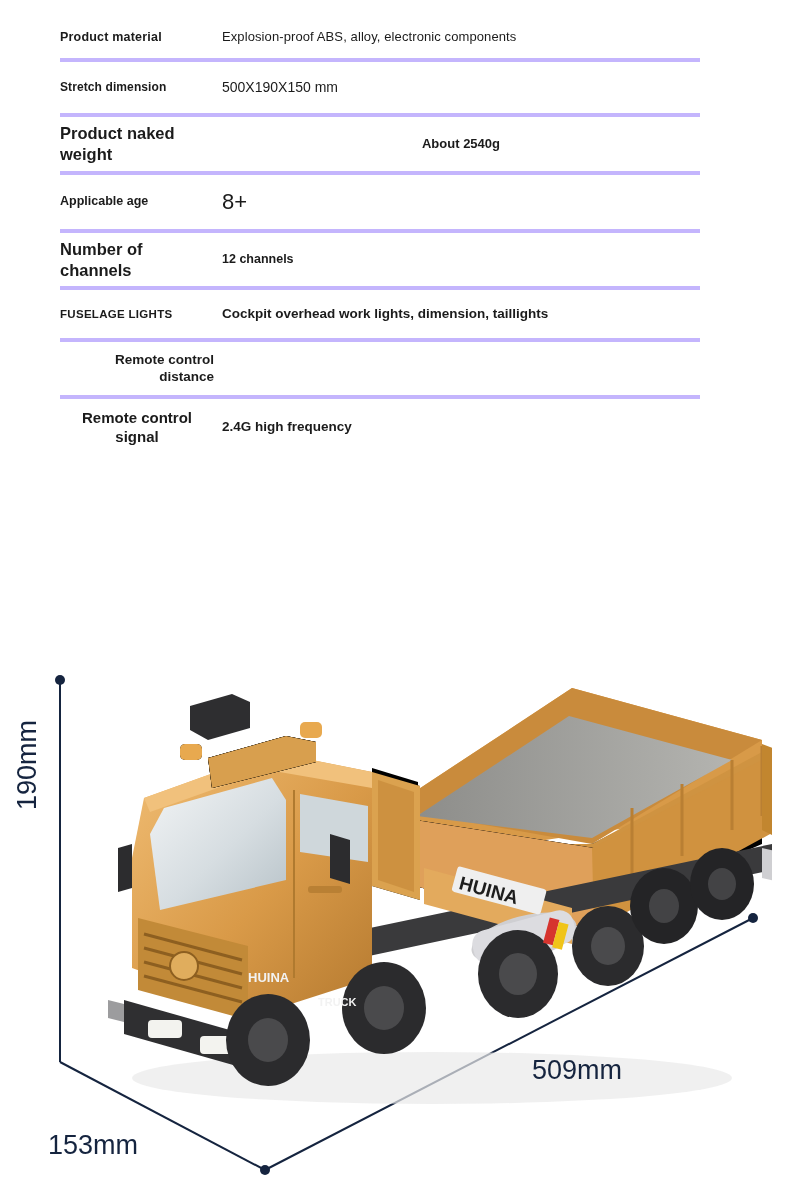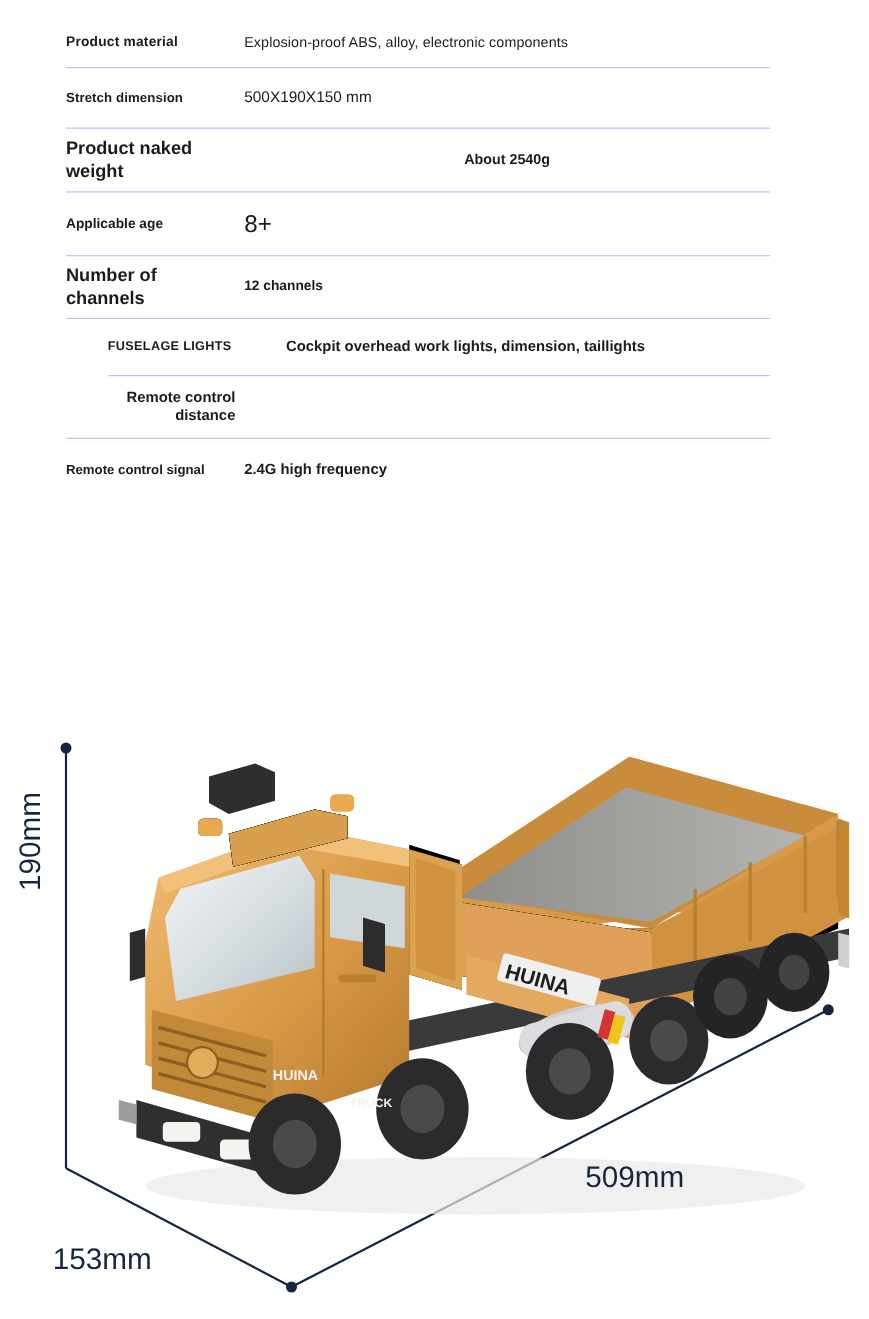--- a/index.html
+++ b/index.html
@@ -19,21 +19,21 @@
   
   .spec-table {
     position: absolute;
     left: 60px;
     top: 16px;
     width: 640px;
   }
   .spec-row {
     display: flex;
     align-items: center;
-    border-bottom: 1px solid #c4b5fd;
+    border-bottom: 4px solid #c4b5fd;
     min-height: 44px;
     box-sizing: border-box;
   }
   .spec-row:first-child {
     border-top: 1px solid #d9d9d9;
     border-top-color: transparent;
   }
   .spec-label {
     width: 162px;
     flex: 0 0 162px;
@@ -61,30 +61,30 @@
   .r2 .spec-value { font-size: 13px; font-weight: bold; text-align: center; }
 
   .r3 { min-height: 58px; }
   .r3 .spec-label { font-size: 12.5px; font-weight: bold; }
   .r3 .spec-value { font-size: 22px; font-weight: normal; }
 
   .r4 { min-height: 57px; }
   .r4 .spec-label { font-size: 16.5px; }
   .r4 .spec-value { font-size: 12.5px; font-weight: bold; }
 
-  .r5 { min-height: 52px; margin-left: 38px; }
+  .r5 { min-height: 52px; }
   .r5 .spec-label { font-size: 11.5px; letter-spacing: .3px; font-weight: bold; }
   .r5 .spec-value { font-size: 13.5px; font-weight: bold; }
 
   .r6 { min-height: 57px; }
   .r6 .spec-label { font-size: 13.5px; text-align: right; }
   .r6 .spec-value { font-size: 12.5px; font-weight: bold; }
 
   .r7 { min-height: 57px; border-bottom: none; }
-  .r7 .spec-label { font-size: 12px; }
+  .r7 .spec-label { font-size: 15px; text-align: center; }
   .r7 .spec-value { font-size: 13.5px; font-weight: bold; }
 
   
   .diagram {
     position: absolute;
     left: 0;
     top: 630px;
     width: 790px;
     height: 560px;
   }

